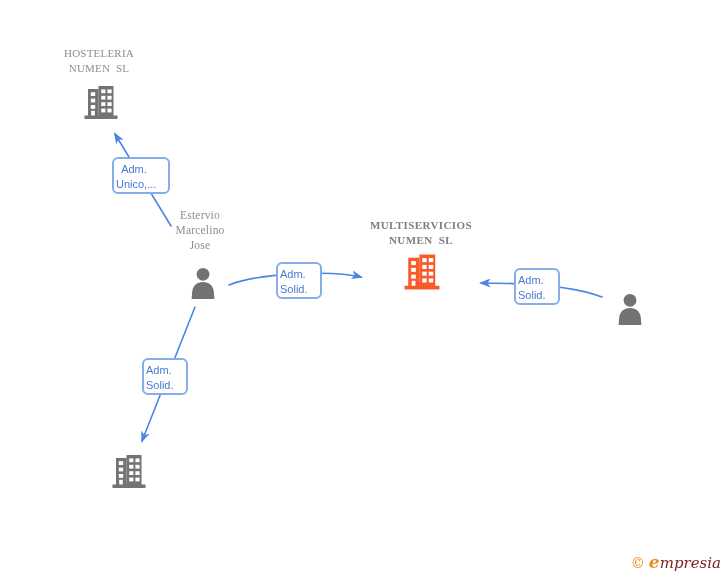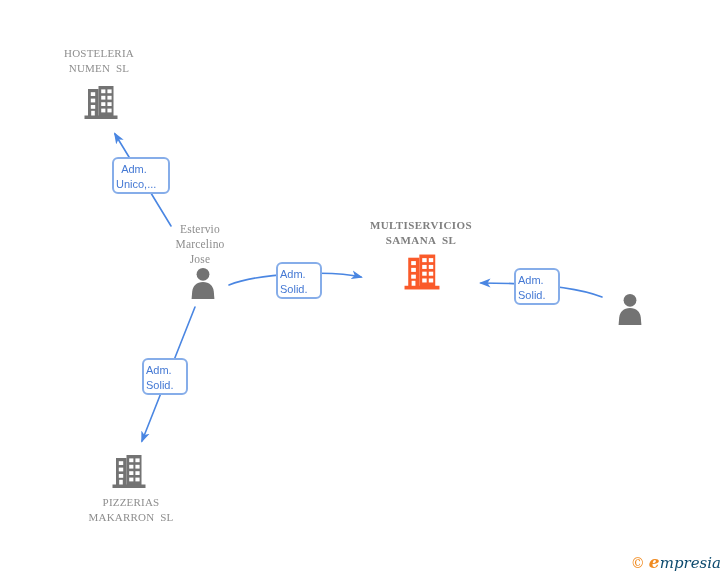--- a/index.html
+++ b/index.html
@@ -52,21 +52,21 @@
     right: 7px;
     bottom: 2px;
     font-family: "DejaVu Serif", serif;
     font-style: italic;
     font-size: 15px;
     line-height: 20px;
     user-select: none;
   }
   .watermark .copy { color: #f08a1f; font-style: normal; font-size: 14px; margin-right: 4px; }
   .watermark .brand-e { color: #f08a1f; font-size: 17px; font-weight: bold; }
-  .watermark .brand-rest { color: #0c4a6e; }
+  .watermark .brand-rest { color: #7f1d1d; }
 </style>
 </head>
 <body>
 
 <div class="canvas">
 
   <svg class="edges-layer" width="728" height="575" viewBox="0 0 728 575">
     <defs>
       <marker id="arrowhead" viewBox="0 0 12 10" markerWidth="12" markerHeight="10" refX="9.5" refY="5" orient="auto" markerUnits="userSpaceOnUse">
         <path d="M0 0.6 L11.5 5 L0 9.4 L3 5 Z" fill="#4a86e2"></path>
@@ -97,32 +97,32 @@
         <rect x="17.2" y="11.8" width="4.2" height="3.8"></rect>
         <rect x="23.4" y="11.8" width="4.2" height="3.8"></rect>
         <rect x="17.2" y="18.2" width="4.2" height="3.8"></rect>
         <rect x="23.4" y="18.2" width="4.2" height="3.8"></rect>
         <rect x="17.2" y="24.6" width="4.2" height="3.8"></rect>
         <rect x="23.4" y="24.6" width="4.2" height="3.8"></rect>
       </g>
     </svg>
   </div>
 
-  <div class="node-label" style="left:120px; top:222px;">Estervio
+  <div class="node-label" style="left:120px; top:208px;">Estervio
 Marcelino
 Jose</div>
   <div class="node-icon gray" style="left:188px; top:266px;">
     <svg width="30" height="33" viewBox="0 0 30 33" fill="currentColor">
       <circle cx="15" cy="8.3" r="6.4"></circle>
       <path d="M15 16 C 8.6 16 4.8 20 4.2 25.5 L 3.6 33 L 26.4 33 L 25.8 25.5 C 25.2 20 21.4 16 15 16 Z"></path>
     </svg>
   </div>
 
   <div class="node-label company highlight" style="left:341px; top:218px;">MULTISERVICIOS
-SAMANA  SL</div>
+NUMEN  SL</div>
   <div class="node-icon orange" style="left:404px; top:252px;">
     <svg width="36" height="40" viewBox="0 0 34 37">
       <g fill="currentColor">
         <rect x="4" y="5" width="10.5" height="27"></rect>
         <rect x="14.5" y="2" width="15" height="30"></rect>
         <rect x="0.5" y="31.5" width="33" height="3.5"></rect>
       </g>
       <g fill="#ffffff">
         <rect x="6.8" y="8.2" width="4.4" height="3.8"></rect>
         <rect x="6.8" y="14.6" width="4.4" height="3.8"></rect>
@@ -163,22 +163,20 @@
         <rect x="23.4" y="5.4" width="4.2" height="3.8"></rect>
         <rect x="17.2" y="11.8" width="4.2" height="3.8"></rect>
         <rect x="23.4" y="11.8" width="4.2" height="3.8"></rect>
         <rect x="17.2" y="18.2" width="4.2" height="3.8"></rect>
         <rect x="23.4" y="18.2" width="4.2" height="3.8"></rect>
         <rect x="17.2" y="24.6" width="4.2" height="3.8"></rect>
         <rect x="23.4" y="24.6" width="4.2" height="3.8"></rect>
       </g>
     </svg>
   </div>
-  <div class="node-label company" style="left:51px; top:495px;">PIZZERIAS
-MAKARRON  SL</div>
 
   <div class="edge-label" style="left:112px; top:157px; width:58px;">Adm.
 Unico,...</div>
   <div class="edge-label" style="left:276px; top:262px; width:46px;">Adm.
 Solid.</div>
   <div class="edge-label" style="left:514px; top:268px; width:46px;">Adm.
 Solid.</div>
   <div class="edge-label" style="left:142px; top:358px; width:46px;">Adm.
 Solid.</div>
 

